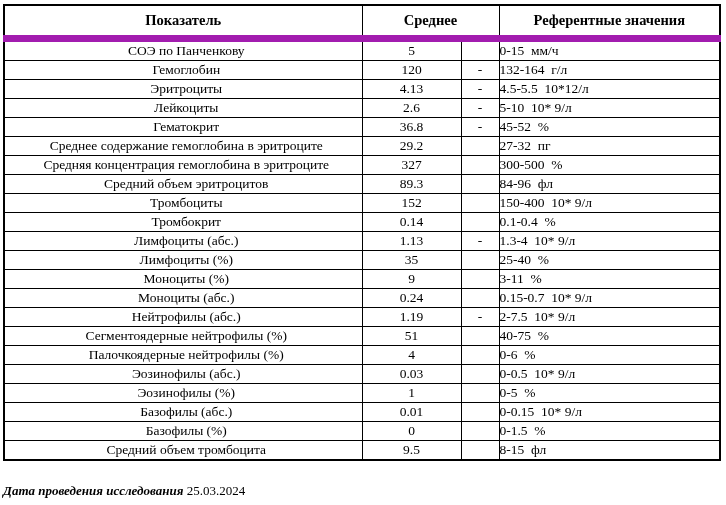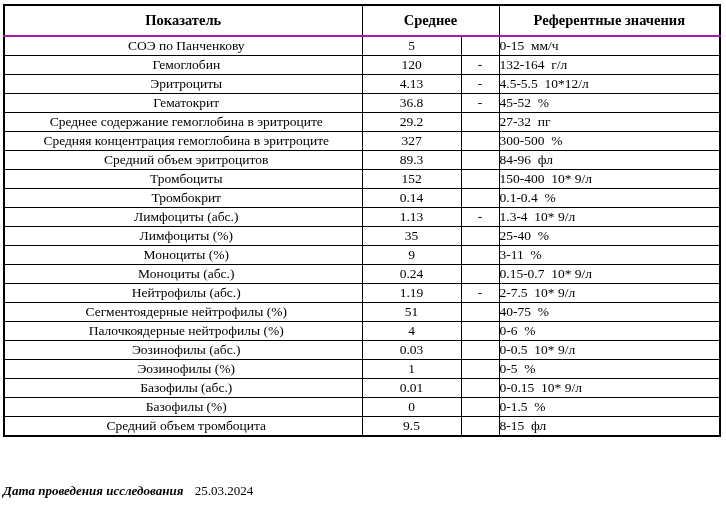--- a/index.html
+++ b/index.html
@@ -12,34 +12,34 @@
     border-collapse:collapse;table-layout:fixed;
     border:2px solid #000000;
   }
   .lab-table th,.lab-table td{
     border:1px solid #000000;
     overflow:hidden;white-space:nowrap;
   }
   .lab-table th{
     font-size:14.5px;font-weight:bold;height:27px;
     text-align:center;vertical-align:middle;
-    border-bottom:2px solid #a21caf;
+    border-bottom:7px solid #a21caf;
   }
   .lab-table td{
     font-size:13.5px;height:18px;padding:0;vertical-align:middle;
   }
   td.c-ind{text-align:center;padding-left:6px;}
   td.c-val{text-align:center;}
   td.c-flag{text-align:center;}
   td.c-ref{text-align:left;white-space:pre;}
   .footer{
     position:absolute;left:3px;top:483px;font-size:13px;
   }
   .footer .footer-label{font-weight:bold;font-style:italic;}
-  .footer .footer-date{margin-left:8px;}
+  .footer .footer-date{margin-left:0;}
 </style>
 </head>
 <body>
 
 <table class="lab-table">
   <colgroup>
     <col style="width:358px">
     <col style="width:99px">
     <col style="width:38px">
     <col style="width:221px">
@@ -62,20 +62,26 @@
     <td class="c-ind">Гемоглобин</td>
     <td class="c-val">120</td>
     <td class="c-flag">-</td>
     <td class="c-ref">132-164  г/л</td>
   </tr>
       <tr>
     <td class="c-ind">Эритроциты</td>
     <td class="c-val">4.13</td>
     <td class="c-flag">-</td>
     <td class="c-ref">4.5-5.5  10*12/л</td>
+  </tr>
+      <tr>
+    <td class="c-ind">Лейкоциты</td>
+    <td class="c-val">2.6</td>
+    <td class="c-flag">-</td>
+    <td class="c-ref">5-10  10* 9/л</td>
   </tr>
       <tr>
     <td class="c-ind">Гематокрит</td>
     <td class="c-val">36.8</td>
     <td class="c-flag">-</td>
     <td class="c-ref">45-52  %</td>
   </tr>
       <tr>
     <td class="c-ind">Среднее содержание гемоглобина в эритроците</td>
     <td class="c-val">29.2</td>

